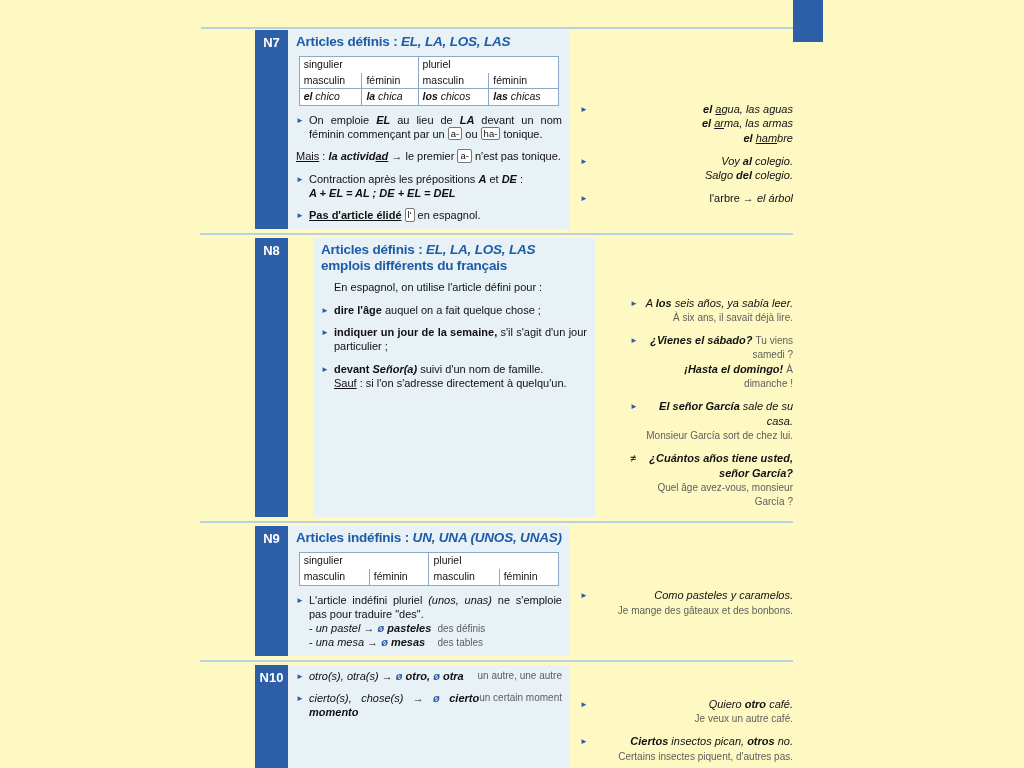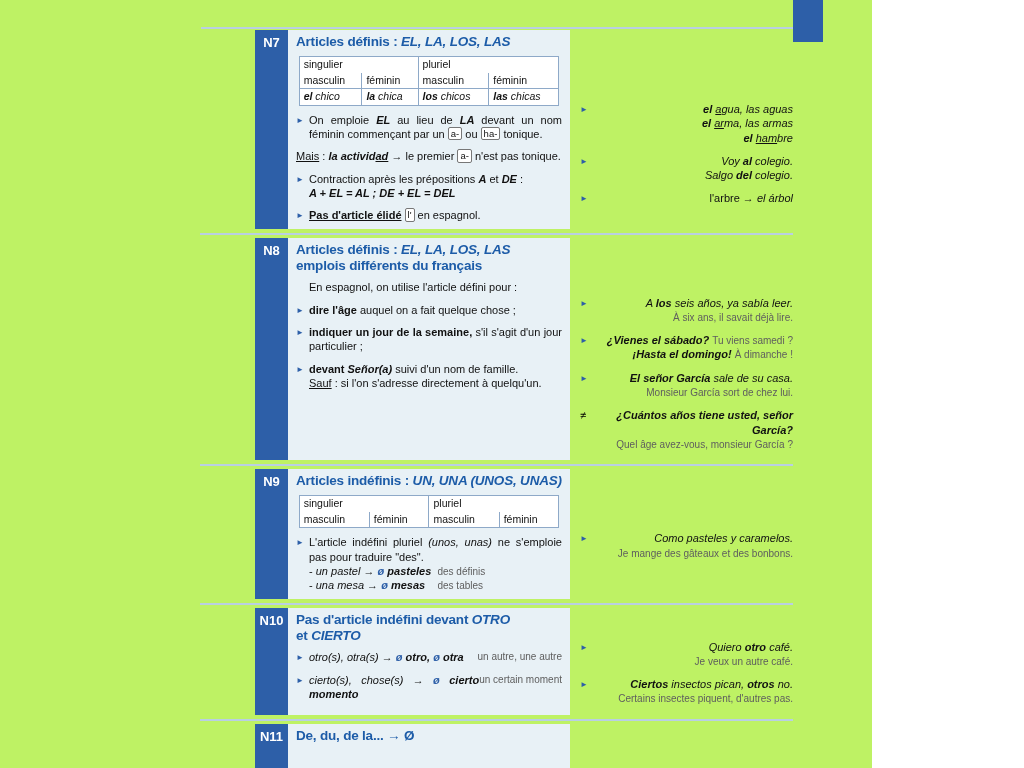--- a/index.html
+++ b/index.html
@@ -8,21 +8,21 @@
     --panel:#e8f1f6;
     --sep:#b9cfe2;
     --tableborder:#8ea9c8;
     --gray:#5e5e5e;
   }
   html,body{margin:0;padding:0;}
   body{
     width:1024px;height:768px;background:#ffffff;
     font-family:"Liberation Sans",sans-serif;
   }
-  .page{position:relative;width:836px;height:768px;overflow:hidden;background:#bef264;padding-left:36px;}
+  .page{position:relative;width:1024px;height:768px;overflow:hidden;background:#fef9c3;}
   .top-rule{position:absolute;left:201px;top:27px;width:592px;height:2px;background:var(--sep);}
   .corner-block{position:absolute;left:793px;top:0;width:30px;height:42px;background:var(--accent);}
   .sections{position:absolute;left:200px;top:30px;width:593px;}
   section.section{display:flex;align-items:stretch;padding-left:55px;box-sizing:border-box;}
   .tab{flex:0 0 33px;background:var(--accent);color:#fff;font-weight:bold;font-size:13px;text-align:center;padding-top:5px;box-sizing:border-box;}
   .content{flex:0 0 282px;background:var(--panel);padding:4px 8px 6px;box-sizing:border-box;}
   .examples{flex:1;padding:4px 0 0 10px;box-sizing:border-box;}
   .title{margin:0 0 5px;color:var(--titleblue);font-size:13.5px;font-weight:bold;letter-spacing:-0.2px;line-height:1.25;}
   .item{display:flex;margin:0 0 8px;}
   .item:last-child{margin-bottom:0;}
@@ -34,21 +34,21 @@
   .nul{color:var(--accent);font-weight:bold;font-style:italic;}
   .tr{float:right;color:var(--gray);font-size:10px;font-style:normal;font-weight:normal;}
   .box{display:inline-block;border:1px solid #777;background:#fff;font-size:9.5px;padding:0 2px;line-height:1.2;border-radius:2px;vertical-align:1px;}
   table.gtable{border-collapse:collapse;margin:2px auto 7px;background:#fff;width:98%;}
   .gtable td{border:1px solid var(--tableborder);font-size:10.5px;padding:1px 4px;line-height:1.3;color:#111;}
   .gtable .gh{border-bottom-style:hidden;}
   .gtable .ch{border-top-style:hidden;}
   .gtable .dc{font-style:italic;}
   .separator{height:2px;background:var(--sep);margin:4px 0 3px;}
   .sections section:nth-of-type(1){min-height:186px;}
-  .sections section:nth-of-type(2){min-height:188px;}
+  .sections section:nth-of-type(2){min-height:188px;gap:25px;}
   .sections section:nth-of-type(3){min-height:120px;}
   .sections section:nth-of-type(4){min-height:92px;}
   .sections section:nth-of-type(5){min-height:86px;}
   .sections section:nth-of-type(1) .examples{padding-top:72px;}
   .sections section:nth-of-type(2) .examples{padding-top:58px;}
   .sections section:nth-of-type(3) .examples{padding-top:62px;}
   .sections section:nth-of-type(4) .examples{padding-top:32px;}
   .sections section:nth-of-type(5) .examples{padding-top:22px;}
   .examples .item{margin-bottom:9px;}
 </style>
@@ -205,21 +205,20 @@
           </div>
         </div>
   </section>
   <div class="separator"></div>
 
   <section class="section">
     <div class="tab">
       <span class="tab-label">N10</span>
     </div>
     <div class="content">
-      <h2 class="title">Pas d'article indéfini devant <i>OTRO</i><br>et <i>CIERTO</i></h2>
 
       <div class="items">
             <div class="item">
               <span class="marker tri">►</span>
               <div class="txt"><span class="tr">un autre, une autre</span><i>otro(s), otra(s)</i> → <span class="nul">ø</span> <b><i>otro,</i></b> <span class="nul">ø</span> <b><i>otra</i></b></div>
             </div>
             <div class="item">
               <span class="marker tri">►</span>
               <div class="txt"><span class="tr">un certain moment</span><i>cierto(s), chose(s)</i> → <span class="nul">ø</span> <b><i>cierto momento</i></b></div>
             </div>

